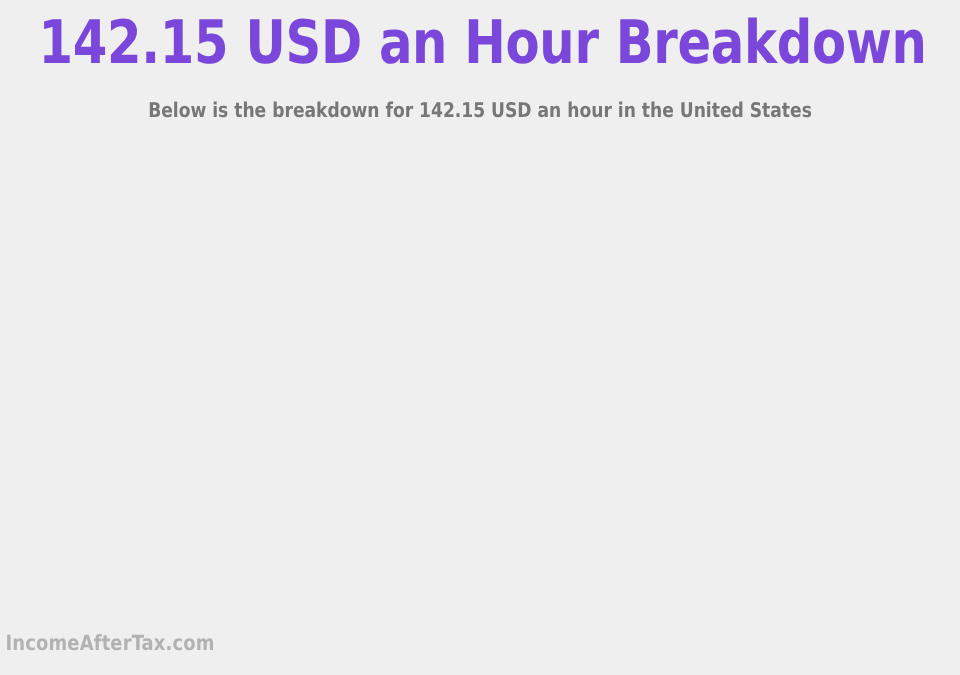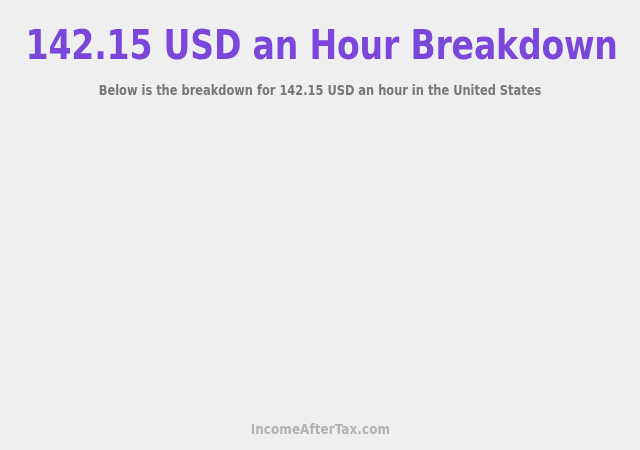--- a/index.html
+++ b/index.html
@@ -17,21 +17,21 @@
 
   .page {
     position: relative;
     width: 640px;
     height: 450px;
     background: #efefef;
     box-sizing: border-box;
   }
 
   .header {
-    padding-top: 22px;
+    padding-top: 6px;
     text-align: center;
   }
 
   .page-title {
     margin: 0;
     color: #7b47db;
     font-family: "Liberation Sans Narrow", "DejaVu Sans Condensed", "Liberation Sans", sans-serif;
     font-weight: bold;
     font-size: 40px;
     line-height: 46px;
@@ -67,21 +67,20 @@
     width: 100%;
     height: 100%;
     display: block;
   }
 
   .footer {
     position: absolute;
     left: 0;
     right: 0;
     top: 420px;
-    text-align: center;
   }
 
   .footer-brand {
     color: #b2b2b2;
     font-family: "Liberation Sans Narrow", "DejaVu Sans Condensed", "Liberation Sans", sans-serif;
     font-weight: bold;
     font-size: 14px;
     line-height: 18px;
     letter-spacing: 0.1px;
     transform: scaleX(0.95);

